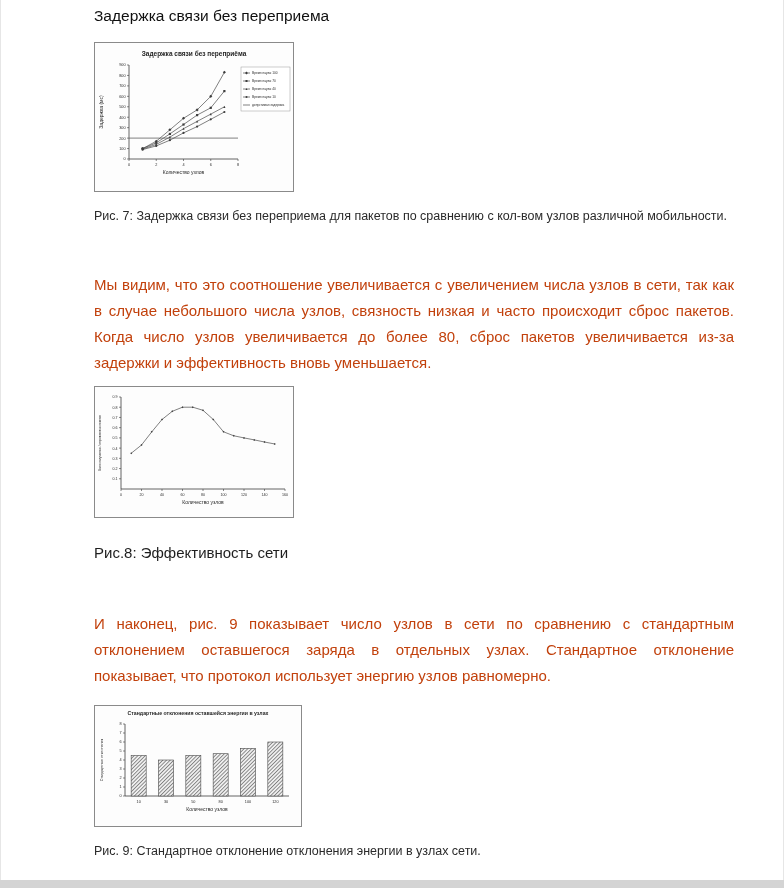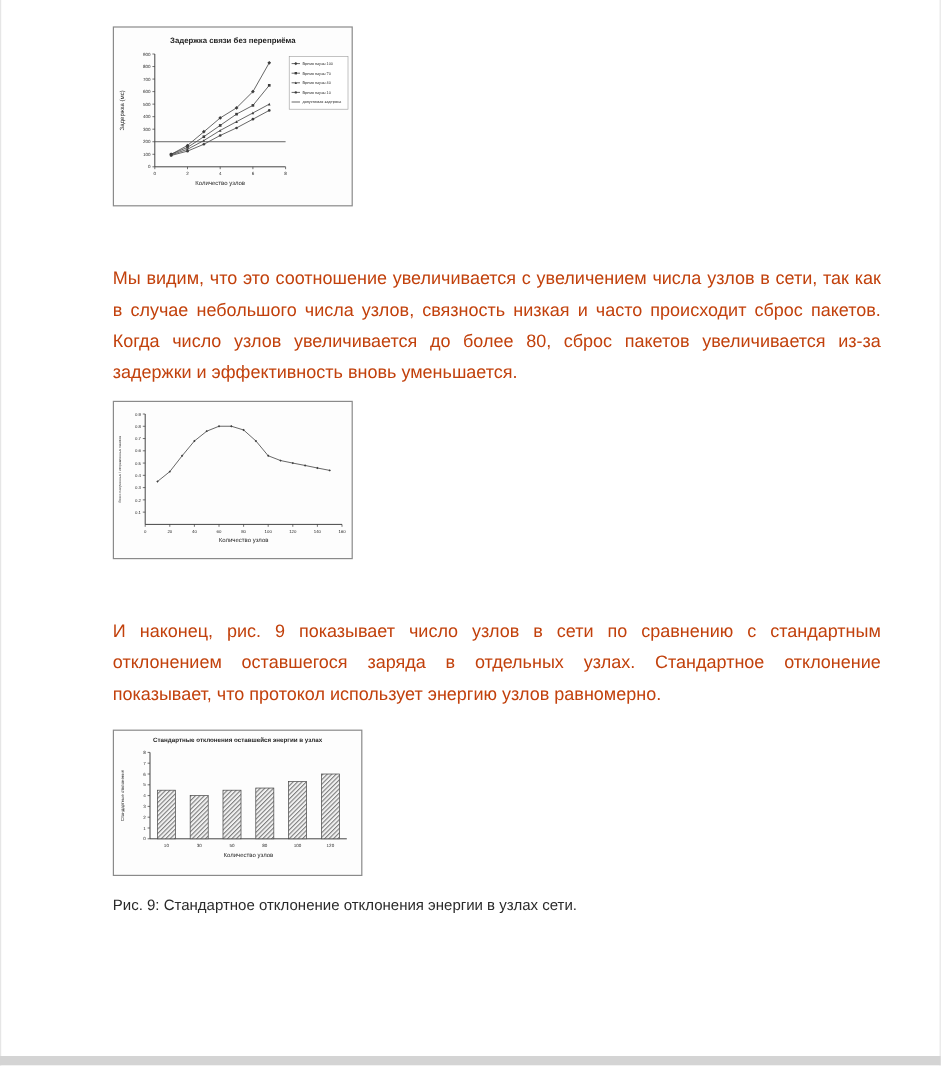--- a/index.html
+++ b/index.html
@@ -35,20 +35,21 @@
   .bottom-strip {
     position: absolute; left: 0; right: 0; bottom: 0;
     height: 8px; background: #d4d4d4;
   }
 </style>
 </head>
 <body>
 
 <div class="page">
 
+  <h2 class="heading">Задержка связи без переприема</h2>
 
   <div class="chart-frame" id="fig7-chart"><svg width="198" height="148" viewBox="0 0 198 148">
         <line x1="34" y1="22" x2="34" y2="116" stroke="#3d3d3d" stroke-width="0.8"></line>
         <line x1="34" y1="116" x2="143" y2="116" stroke="#3d3d3d" stroke-width="0.8"></line>
         <text x="99" y="13" font-size="6.5" text-anchor="middle" fill="#1f1f1f" font-family="&quot;Liberation Sans&quot;, sans-serif" font-weight="bold">Задержка связи без переприёма</text>
         <line x1="32" y1="116" x2="34" y2="116" stroke="#3d3d3d" stroke-width="0.6"></line>
         <text x="30.5" y="117.4" font-size="3.8" text-anchor="end" fill="#2c2c2c" font-family="&quot;Liberation Sans&quot;, sans-serif">0</text>
         <line x1="32" y1="105.55555555555556" x2="34" y2="105.55555555555556" stroke="#3d3d3d" stroke-width="0.6"></line>
         <text x="30.5" y="106.95555555555556" font-size="3.8" text-anchor="end" fill="#2c2c2c" font-family="&quot;Liberation Sans&quot;, sans-serif">100</text>
         <line x1="32" y1="95.11111111111111" x2="34" y2="95.11111111111111" stroke="#3d3d3d" stroke-width="0.6"></line>
@@ -122,20 +123,21 @@
         <text x="157" y="47.2" font-size="3.2" text-anchor="start" fill="#2c2c2c" font-family="&quot;Liberation Sans&quot;, sans-serif">Время паузы 40</text>
         <line x1="148" y1="54" x2="155" y2="54" stroke="#4a4a4a" stroke-width="0.7"></line>
         <circle cx="151.5" cy="54" r="1" fill="#3d3d3d"></circle>
         <text x="157" y="55.2" font-size="3.2" text-anchor="start" fill="#2c2c2c" font-family="&quot;Liberation Sans&quot;, sans-serif">Время паузы 10</text>
         <line x1="148" y1="62" x2="155" y2="62" stroke="#4a4a4a" stroke-width="0.7"></line>
         <text x="157" y="63.2" font-size="3.2" text-anchor="start" fill="#2c2c2c" font-family="&quot;Liberation Sans&quot;, sans-serif">допустимая задержка</text>
         <text x="88.5" y="131" font-size="5" text-anchor="middle" fill="#1f1f1f" font-family="&quot;Liberation Sans&quot;, sans-serif">Количество узлов</text>
         <text x="8" y="69" font-size="5" text-anchor="middle" fill="#1f1f1f" font-family="&quot;Liberation Sans&quot;, sans-serif" transform="rotate(-90 8 69)">Задержка (мс)</text>
       </svg></div>
 
+  <p class="caption-sm">Рис. 7: Задержка связи без переприема для пакетов по сравнению с кол-вом узлов различной мобильности.</p>
 
   <p class="body-text" id="para1">Мы видим, что это соотношение увеличивается с увеличением числа узлов в сети, так как в случае небольшого числа узлов, связность низкая и часто происходит сброс пакетов. Когда число узлов увеличивается до более 80, сброс пакетов увеличивается из-за задержки и эффективность вновь уменьшается.</p>
 
   <div class="chart-frame" id="fig8-chart"><svg width="198" height="130" viewBox="0 0 198 130">
         <line x1="26" y1="10" x2="26" y2="102" stroke="#3d3d3d" stroke-width="0.8"></line>
         <line x1="26" y1="102" x2="190" y2="102" stroke="#3d3d3d" stroke-width="0.8"></line>
         <line x1="24" y1="91.77777777777777" x2="26" y2="91.77777777777777" stroke="#3d3d3d" stroke-width="0.6"></line>
         <text x="22.5" y="93.17777777777778" font-size="3.6" text-anchor="end" fill="#2c2c2c" font-family="&quot;Liberation Sans&quot;, sans-serif">0.1</text>
         <line x1="24" y1="81.55555555555556" x2="26" y2="81.55555555555556" stroke="#3d3d3d" stroke-width="0.6"></line>
         <text x="22.5" y="82.95555555555556" font-size="3.6" text-anchor="end" fill="#2c2c2c" font-family="&quot;Liberation Sans&quot;, sans-serif">0.2</text>
@@ -184,20 +186,21 @@
         <rect x="127.8" y="44.05555555555555" width="1.4" height="1.4" fill="#3d3d3d" transform="rotate(45 128.5 44.75555555555555)"></rect>
         <rect x="138.05" y="48.14444444444444" width="1.4" height="1.4" fill="#3d3d3d" transform="rotate(45 138.75 48.84444444444444)"></rect>
         <rect x="148.3" y="50.18888888888888" width="1.4" height="1.4" fill="#3d3d3d" transform="rotate(45 149 50.888888888888886)"></rect>
         <rect x="158.55" y="52.233333333333334" width="1.4" height="1.4" fill="#3d3d3d" transform="rotate(45 159.25 52.93333333333334)"></rect>
         <rect x="168.8" y="54.27777777777778" width="1.4" height="1.4" fill="#3d3d3d" transform="rotate(45 169.5 54.97777777777778)"></rect>
         <rect x="179.05" y="56.32222222222222" width="1.4" height="1.4" fill="#3d3d3d" transform="rotate(45 179.75 57.022222222222226)"></rect>
         <text x="108" y="117" font-size="5" text-anchor="middle" fill="#1f1f1f" font-family="&quot;Liberation Sans&quot;, sans-serif">Количество узлов</text>
         <text x="6" y="56" font-size="2.8" text-anchor="middle" fill="#1f1f1f" font-family="&quot;Liberation Sans&quot;, sans-serif" transform="rotate(-90 6 56)">Всего полученных / отправленных пакетов</text>
       </svg></div>
 
+  <p class="caption-lg">Рис.8: Эффективность сети</p>
 
   <p class="body-text" id="para2">И наконец, рис. 9 показывает число узлов в сети по сравнению с стандартным отклонением оставшегося заряда в отдельных узлах. Стандартное отклонение показывает, что протокол использует энергию узлов равномерно.</p>
 
   <div class="chart-frame" id="fig9-chart"><svg width="206" height="120" viewBox="0 0 206 120">
         <line x1="30" y1="18" x2="30" y2="90" stroke="#3d3d3d" stroke-width="0.8"></line>
         <line x1="30" y1="90" x2="194" y2="90" stroke="#3d3d3d" stroke-width="0.8"></line>
         <text x="103" y="9" font-size="5.2" text-anchor="middle" fill="#1f1f1f" font-family="&quot;Liberation Sans&quot;, sans-serif" font-weight="bold">Стандартные отклонения оставшейся энергии в узлах</text>
         <line x1="28" y1="90" x2="30" y2="90" stroke="#3d3d3d" stroke-width="0.6"></line>
         <text x="26.5" y="91.4" font-size="3.8" text-anchor="end" fill="#2c2c2c" font-family="&quot;Liberation Sans&quot;, sans-serif">0</text>
         <line x1="28" y1="81" x2="30" y2="81" stroke="#3d3d3d" stroke-width="0.6"></line>

